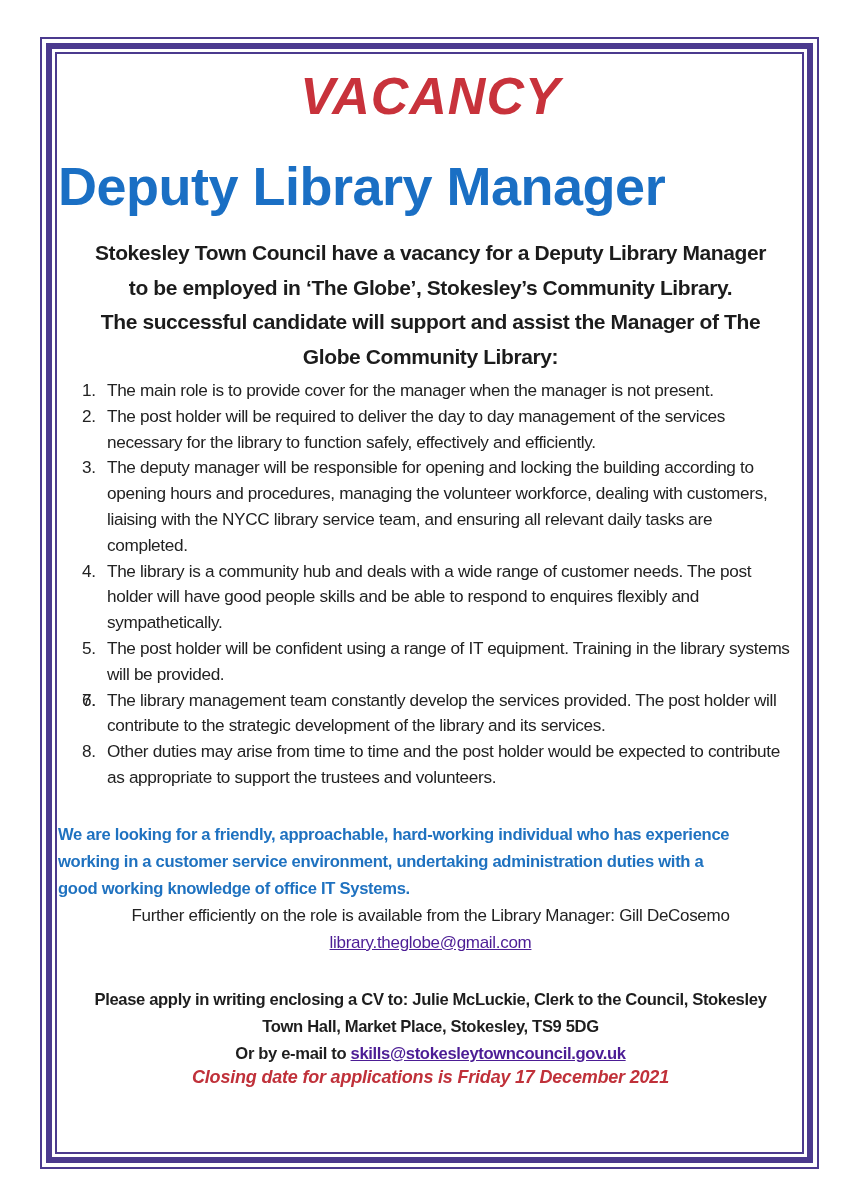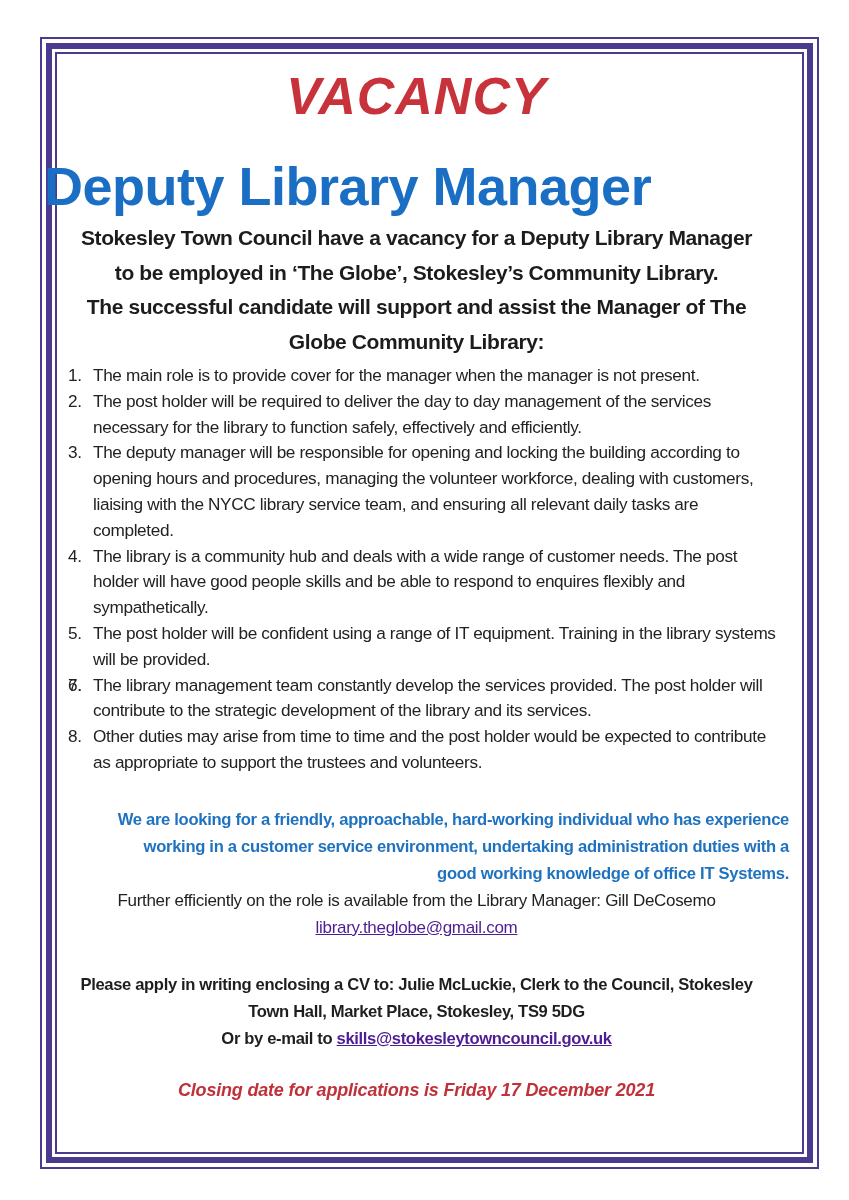--- a/index.html
+++ b/index.html
@@ -4,39 +4,39 @@
 <style>
   html, body { margin: 0; padding: 0; background: #ffffff; }
   body { width: 849px; height: 1200px; position: relative; overflow: hidden;
          font-family: "Liberation Sans", "DejaVu Sans", sans-serif; color: #1e1e1e; }
   .frame-outer { position: absolute; left: 40px; top: 37px; width: 775px; height: 1128px;
                  border: 2px solid #4b3a8e; }
   .frame-mid { position: absolute; left: 46px; top: 43px; width: 755px; height: 1108px;
                border: 6px solid #4b3a8e; }
   .frame-inner { position: absolute; left: 55px; top: 52px; width: 745px; height: 1098px;
                  border: 2px solid #4b3a8e; }
-  .content { position: absolute; left: 44px; top: 55px; width: 745px; }
+  .content { position: absolute; left: 58px; top: 55px; width: 745px; }
   .vacancy { text-align: center; color: #c8323b; font-style: italic; font-weight: bold;
              font-size: 52px; letter-spacing: 1px; margin-top: 10px; height: 62px; line-height: 62px; }
   .title { color: #1a6fc4; font-weight: bold; font-size: 54px;
            margin-top: 24px; height: 70px; line-height: 70px; letter-spacing: -0.5px; }
   .intro { text-align: center; font-weight: bold; font-size: 21px; line-height: 34.5px;
-           color: #1c1c1c; letter-spacing: -0.4px; }
+           margin-top: 15px; color: #1c1c1c; letter-spacing: -0.4px; }
   ol.duties { list-style: none; margin: 4px 0 0 0; padding: 0; }
   ol.duties li { position: relative; padding-left: 49px; font-size: 17.2px; line-height: 25.8px;
                  color: #222; letter-spacing: -0.35px; width: 690px; }
   ol.duties li .num { position: absolute; left: 24px; top: 0; }
-  .blue-para { text-align: right; color: #1f72c0; font-weight: bold; font-size: 16.6px;
+  .blue-para { text-align: left; color: #1f72c0; font-weight: bold; font-size: 16.6px;
                line-height: 27px; margin-top: 30px; letter-spacing: -0.3px; }
   .info { text-align: center; font-size: 17px; line-height: 27px; color: #222; letter-spacing: -0.3px; }
   .link { color: #4c1d95; text-decoration: underline; }
   .apply { text-align: center; font-weight: bold; font-size: 16.6px; line-height: 27px;
            margin-top: 30px; color: #1e1e1e; letter-spacing: -0.35px; }
   .closing { text-align: center; color: #c0313a; font-style: italic; font-weight: bold;
-             font-size: 18px; margin-top: 28px; letter-spacing: -0.2px; }
+             font-size: 18px; letter-spacing: -0.2px; }
 </style>
 </head>
 <body>
 
 <div class="frame-outer"></div>
 <div class="frame-mid"></div>
 <div class="frame-inner"></div>
 
 <div class="content">
   <div class="vacancy">VACANCY</div>

